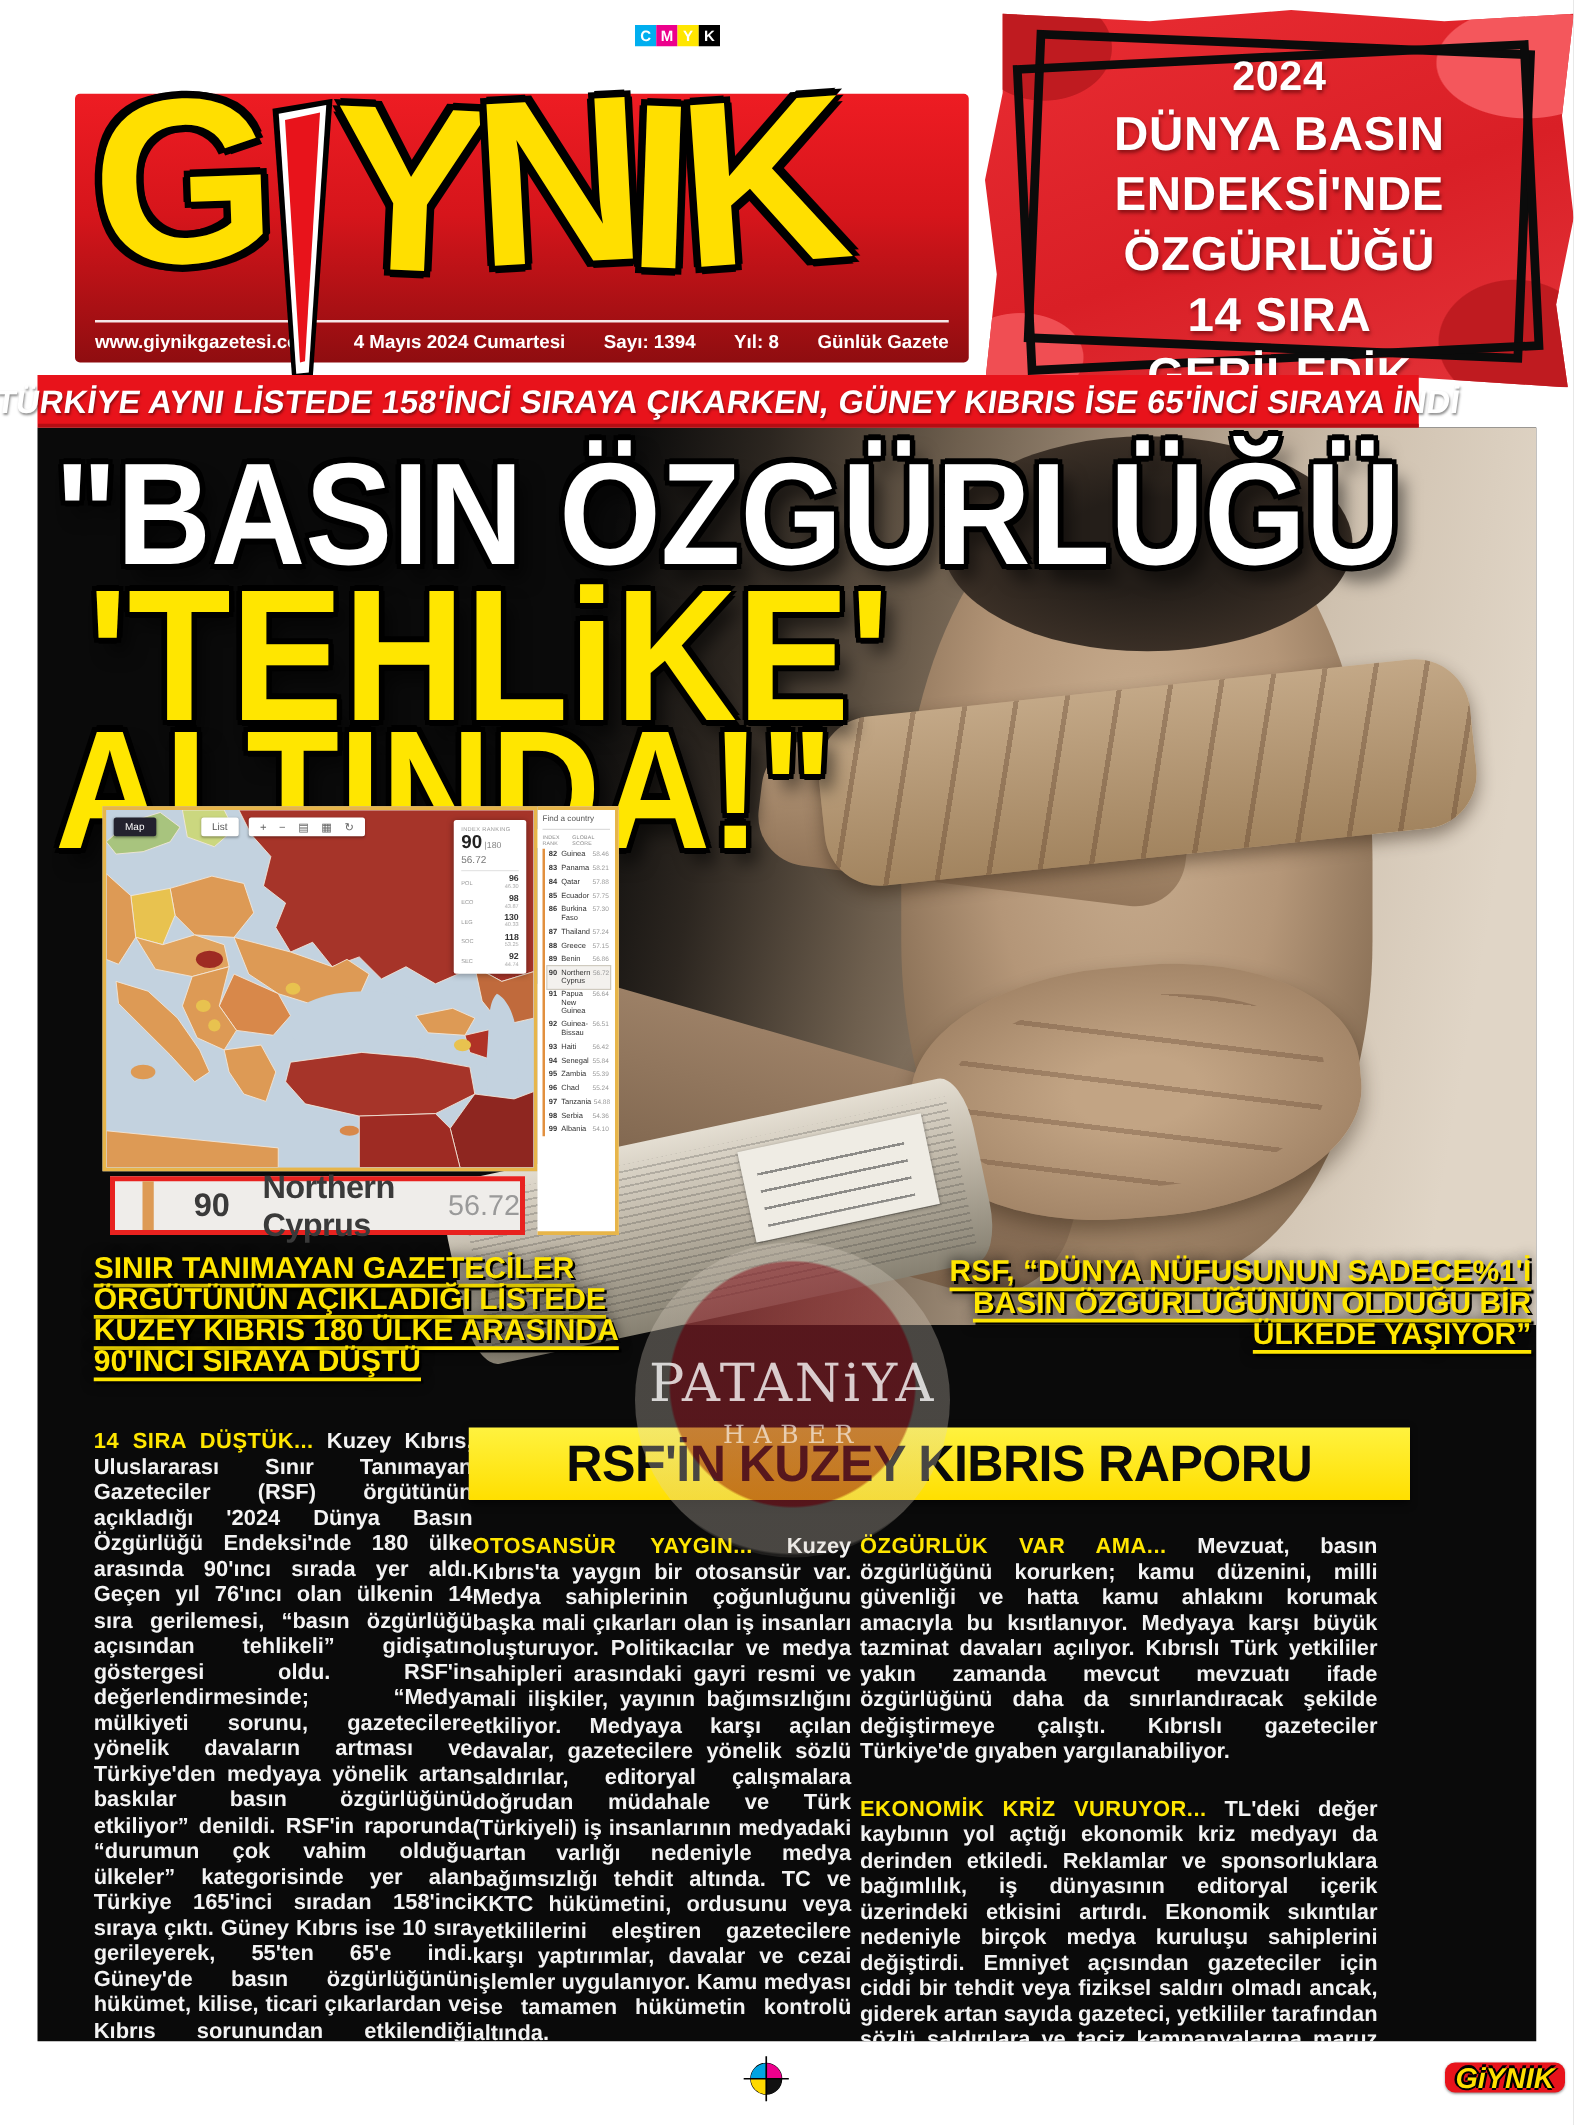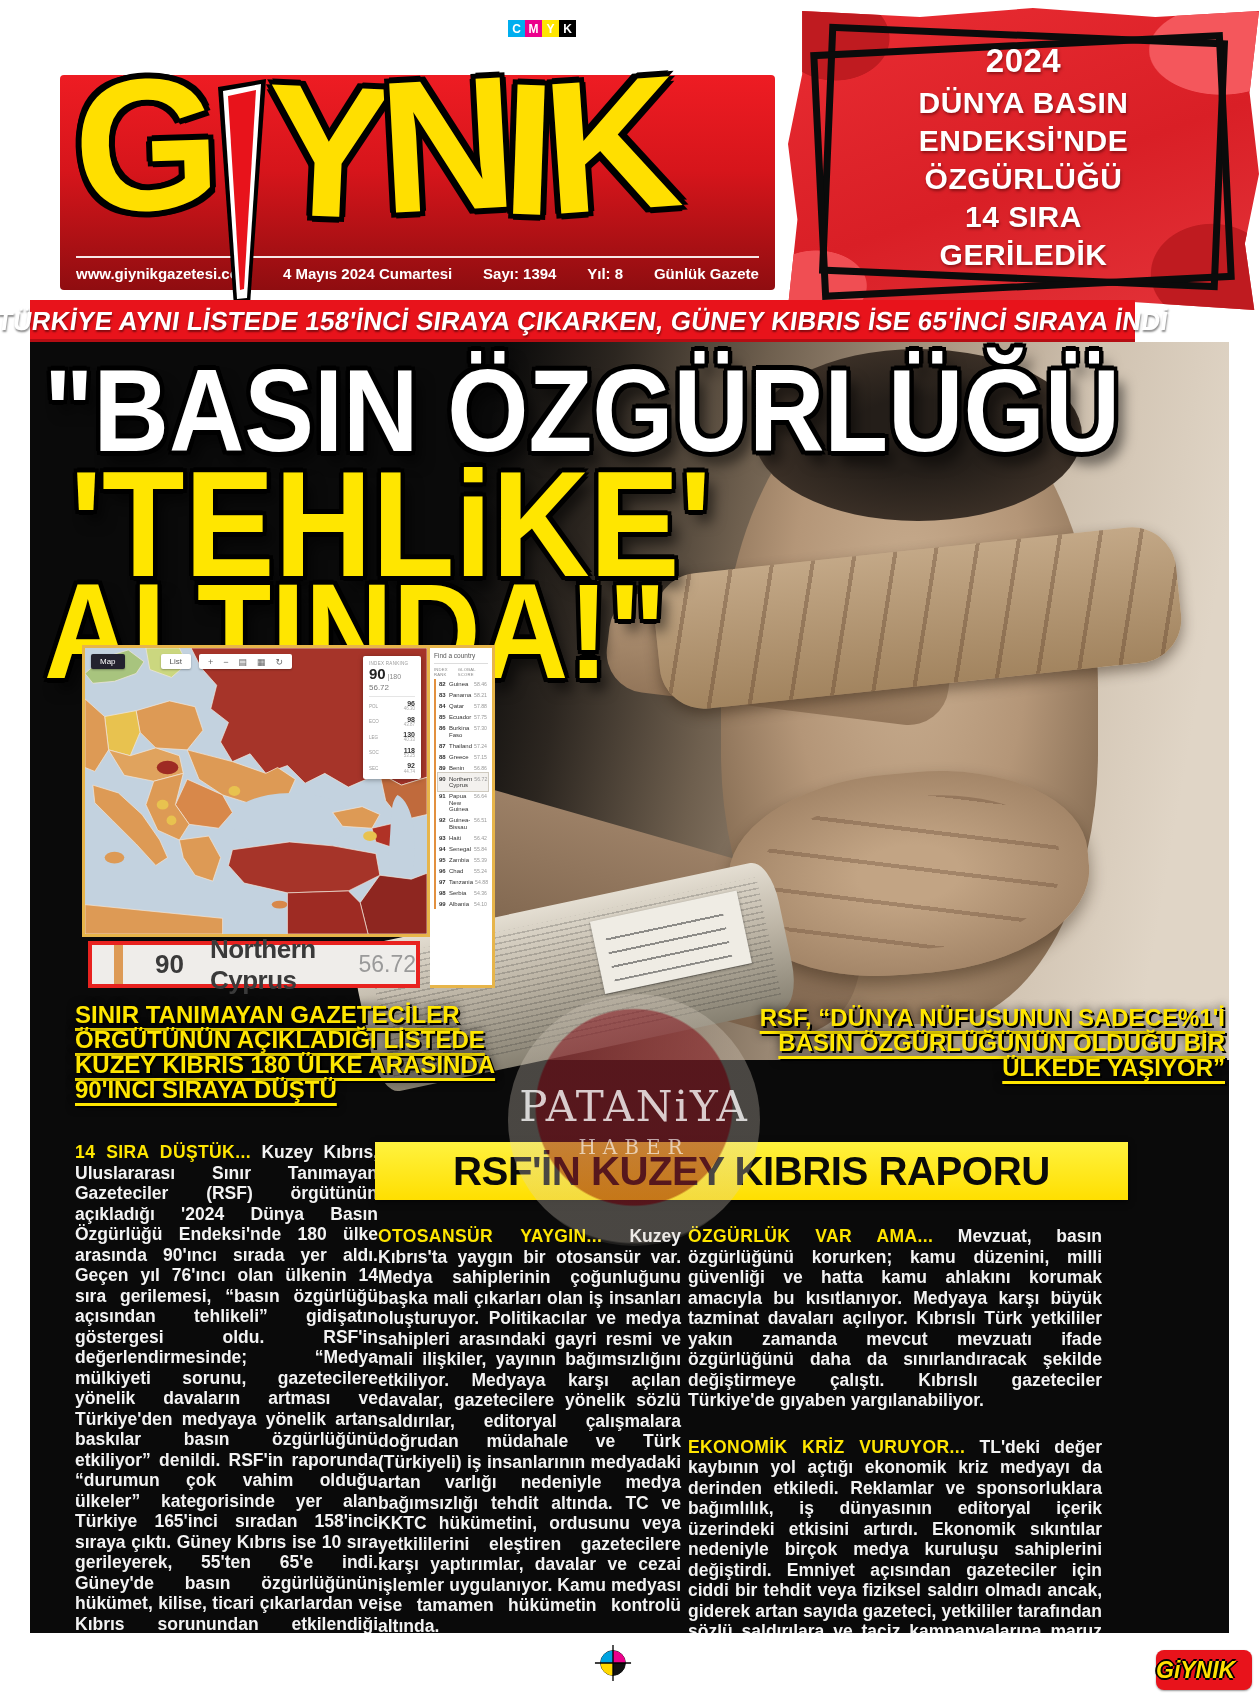--- a/index.html
+++ b/index.html
@@ -36,21 +36,21 @@
        radial-gradient(130px 80px at 92% 14%, #f4575c 0 55%, transparent 56%),
        radial-gradient(110px 90px at 90% 88%, #bf1b20 0 55%, transparent 56%),
        radial-gradient(100px 70px at 6% 92%, #f04e53 0 50%, transparent 51%),
        linear-gradient(160deg,#ea2d33 0%,#d91f26 55%,#e4343a 100%);
      clip-path:polygon(3% 1%,28% 3%,52% 0%,78% 3%,100% 1%,98% 28%,100% 55%,97% 78%,99% 100%,70% 97%,45% 100%,18% 97%,0% 99%,2% 70%,0% 45%,3% 22%);}
   .badge-frame1{position:absolute;left:36px;right:36px;top:24px;bottom:28px;border:7px solid #0b0b0b;transform:rotate(2.4deg);}
   .badge-frame2{position:absolute;left:28px;right:30px;top:34px;bottom:20px;border:7px solid #0b0b0b;transform:rotate(-2.8deg);}
   .badge-text{position:relative;z-index:2;padding-top:32px;text-align:center;color:#fff;font-weight:700;
               text-shadow:1px 2px 3px rgba(60,0,0,.5);}
   .badge-text .b0{font-size:33px;margin-bottom:2px;}
-  .badge-text div{font-size:30px;line-height:1.27;letter-spacing:.5px;}
+  .badge-text div{font-size:38px;line-height:1.27;letter-spacing:.5px;}
 
   
   .strap{position:absolute;left:30px;top:300px;width:1105px;height:42px;background:#e8131b;z-index:4;
          display:flex;align-items:center;justify-content:center;box-shadow:0 -3px 0 #b50d13 inset;}
   .strap span{transform:skewX(-8deg);font-size:26px;font-weight:700;color:#fff;white-space:nowrap;
               letter-spacing:.2px;text-shadow:1px 2px 2px rgba(0,0,0,.45);}
 
   
   .main{position:absolute;left:30px;top:342px;width:1199px;height:1291px;background:#0a0a0a;overflow:hidden;}
 
@@ -162,22 +162,22 @@
   .col{position:absolute;color:#f3f3f3;font-weight:700;text-align:justify;font-size:17.5px;line-height:20.5px;z-index:6;}
   .col p{margin:0;}
   .col .lead{color:#ffe600;letter-spacing:.4px;}
   .col1{left:45px;top:800px;width:303px;}
   .col2{left:348px;top:884px;width:303px;}
   .col3{left:658px;top:884px;width:414px;}
   .col3 .p2{margin-top:26px;}
 
   
   .regmark{position:absolute;left:594px;top:1644px;width:38px;height:38px;}
-  .footer-logo{position:absolute;left:1156px;top:1650px;width:96px;height:40px;background:#e8131b;border-radius:8px;
-      display:flex;align-items:center;box-shadow:0 1px 2px rgba(0,0,0,.4);}
+  .footer-logo{position:absolute;left:1156px;top:1650px;width:96px;height:24px;background:#e8131b;border-radius:8px;
+      display:flex;align-items:center;justify-content:center;box-shadow:0 1px 2px rgba(0,0,0,.4);}
   .footer-logo span{font-size:23px;font-weight:700;font-style:italic;color:#ffdf00;
       text-shadow:-2px 0 #000,2px 0 #000,0 -2px #000,0 2px #000;}
 </style>
 </head>
 <body>
 
 <div class="page">
 
   <div class="cmyk">
     <div class="sq c">C</div>

